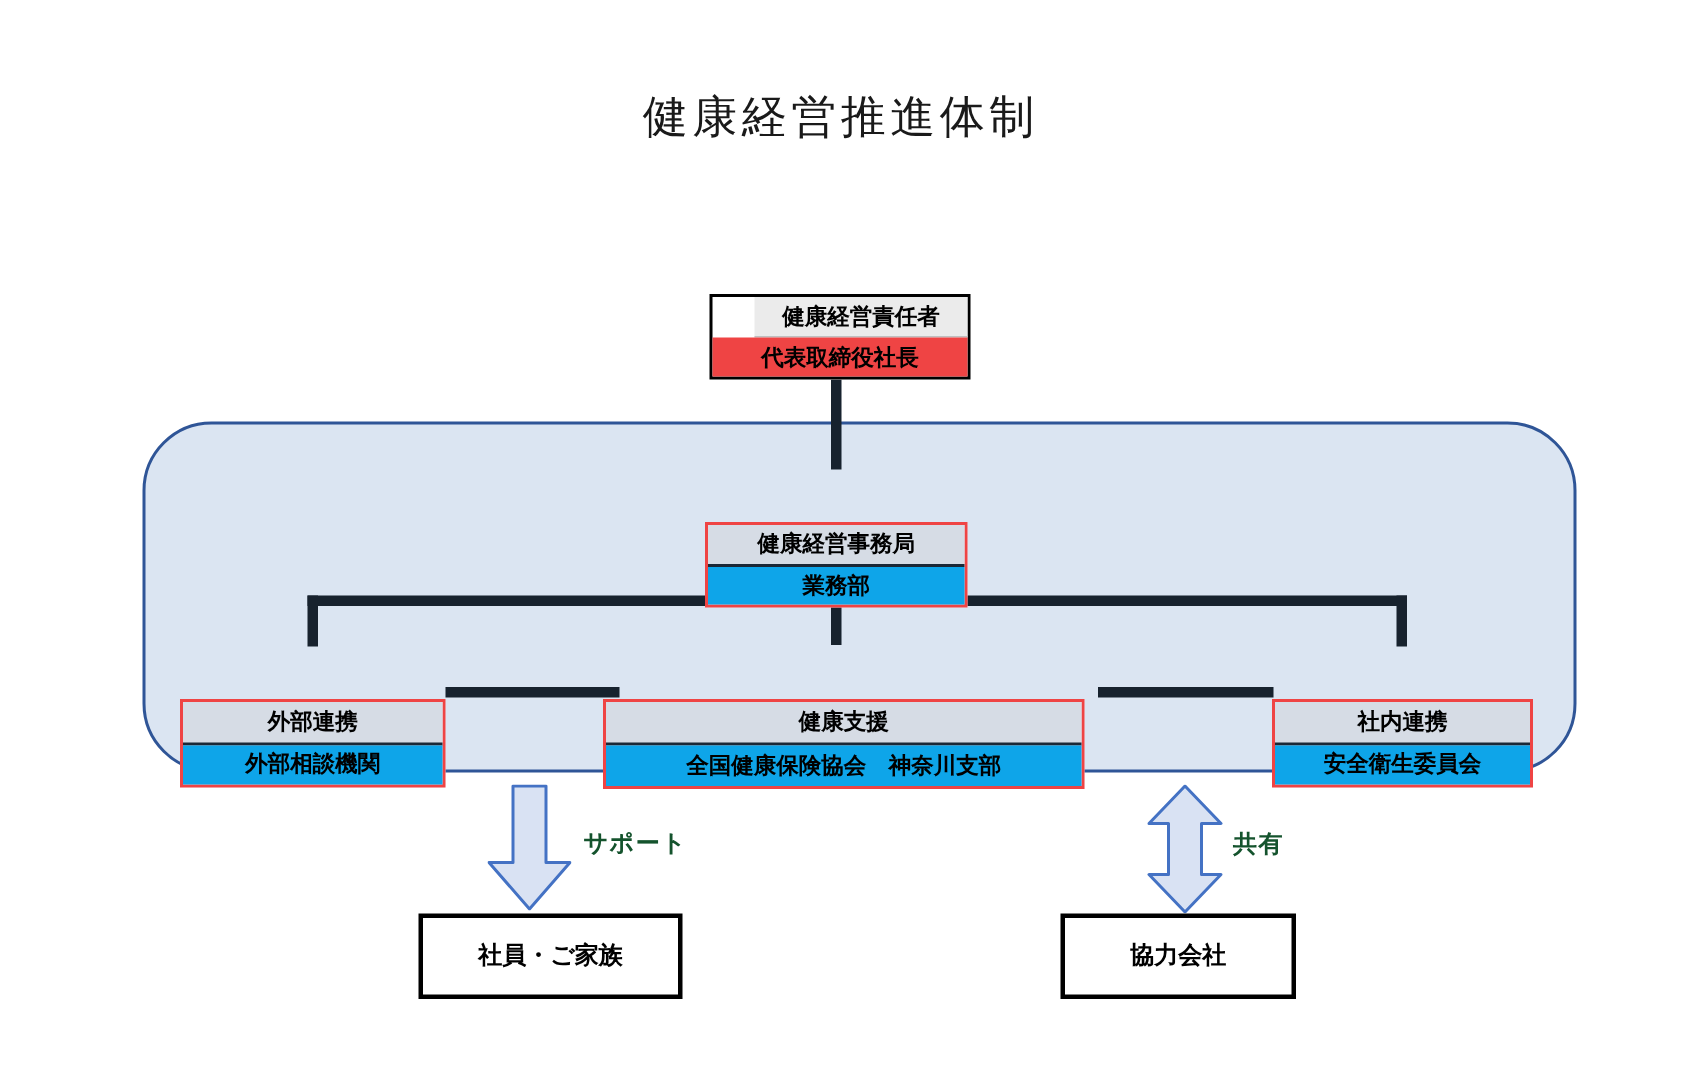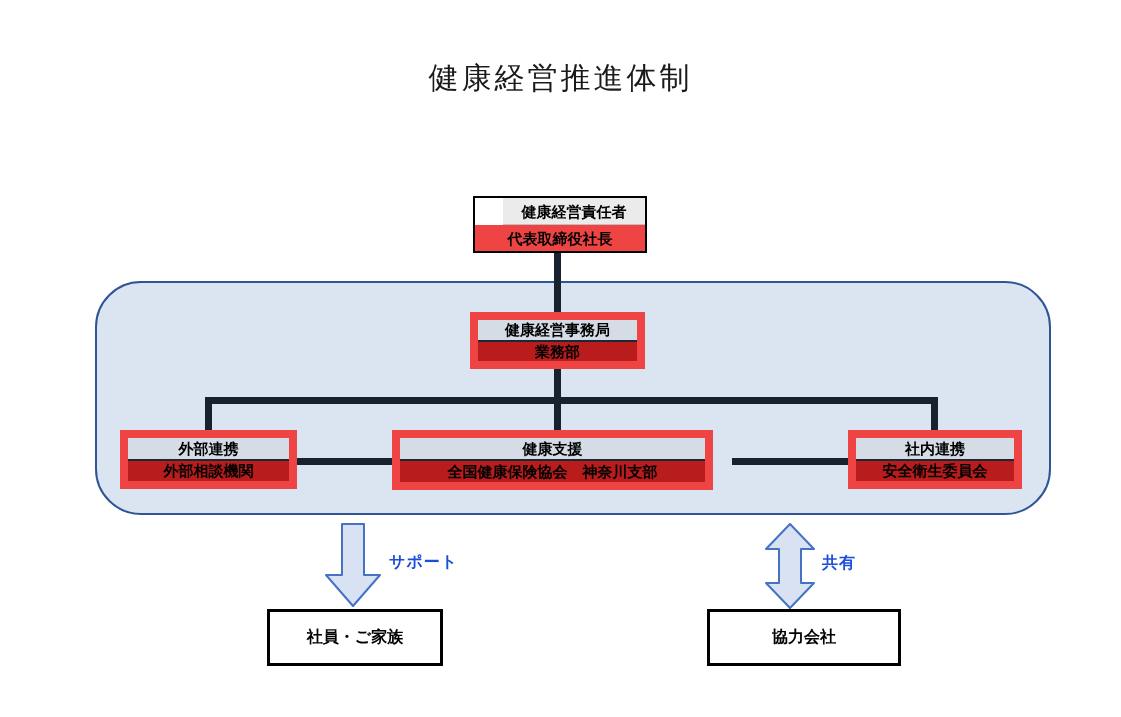--- a/index.html
+++ b/index.html
@@ -25,32 +25,32 @@
   .two-box{
     position:absolute;display:flex;flex-direction:column;box-sizing:border-box;
     text-align:center;font-weight:bold;font-size:15px;color:#000;
   }
   .two-box .row{flex:1;display:flex;align-items:center;justify-content:center;line-height:1;}
   
   .box-outer{border:2px solid #000;background:#fff;}
   .box-outer .hdr{background:#ebebeb;border-bottom:1px solid #bfbfbf;margin-left:28px;}
   .box-outer .bdy{background:#ef4444;}
   
-  .box-inner{border:8px solid #ef4444;background:#eef2f9;}
+  .box-inner{border:2px solid #ef4444;background:#eef2f9;margin-top:36px;}
   .box-inner .hdr{background:#d6dce5;border-bottom:2px solid #1b2836;}
-  .box-inner .bdy{background:#b91c1c;}
+  .box-inner .bdy{background:#0ea5e9;}
   
   .one-box{
     position:absolute;box-sizing:border-box;border:3px solid #000;background:#fff;
     display:flex;align-items:center;justify-content:center;
     font-weight:bold;font-size:16px;color:#000;
   }
   .arrow{position:absolute;}
   .arrow-label{
-    position:absolute;font-weight:bold;font-size:16px;color:#1d4ed8;letter-spacing:1px;
+    position:absolute;font-weight:bold;font-size:16px;color:#14532d;letter-spacing:1px;
   }
 </style>
 </head>
 <body>
 
 <div class="canvas">
 
   <div class="title">健康経営推進体制</div>
 
   <div class="group"></div>
@@ -71,21 +71,21 @@
   <div class="two-box box-inner" style="left:470px;top:312px;width:175px;height:57px;">
     <div class="row hdr">健康経営事務局</div>
     <div class="row bdy">業務部</div>
   </div>
 
   <div class="two-box box-inner" style="left:120px;top:430px;width:177px;height:59px;">
     <div class="row hdr">外部連携</div>
     <div class="row bdy">外部相談機関</div>
   </div>
 
-  <div class="two-box box-inner" style="left:392px;top:430px;width:321px;height:60px;justify-content:space-between;">
+  <div class="two-box box-inner" style="left:402px;top:430px;width:321px;height:60px;justify-content:space-between;">
     <div class="row hdr">健康支援</div>
     <div class="row bdy">全国健康保険協会　神奈川支部</div>
   </div>
 
   <div class="two-box box-inner" style="left:848px;top:430px;width:174px;height:59px;">
     <div class="row hdr">社内連携</div>
     <div class="row bdy">安全衛生委員会</div>
   </div>
 
   <div class="arrow" style="left:325px;top:523px;">
@@ -95,21 +95,21 @@
   </div>
   <div class="arrow-label" style="left:389px;top:552px;">サポート</div>
 
   <div class="arrow" style="left:764px;top:523px;">
     <svg width="52" height="86" viewBox="0 0 52 86">
       <polygon points="26,1 50,26 37,26 37,60 50,60 26,85 2,60 15,60 15,26 2,26" fill="#d9e2f3" stroke="#4472c4" stroke-width="2" stroke-linejoin="round"></polygon>
     </svg>
   </div>
   <div class="arrow-label" style="left:822px;top:553px;">共有</div>
 
-  <div class="one-box" style="left:267px;top:609px;width:176px;height:57px;">
+  <div class="one-box" style="left:279px;top:609px;width:176px;height:57px;">
     <span>社員・ご家族</span>
   </div>
 
-  <div class="one-box" style="left:707px;top:609px;width:194px;height:57px;">
+  <div class="one-box" style="left:707px;top:609px;width:157px;height:57px;">
     <span>協力会社</span>
   </div>
 
 </div>
 
 </body></html>

